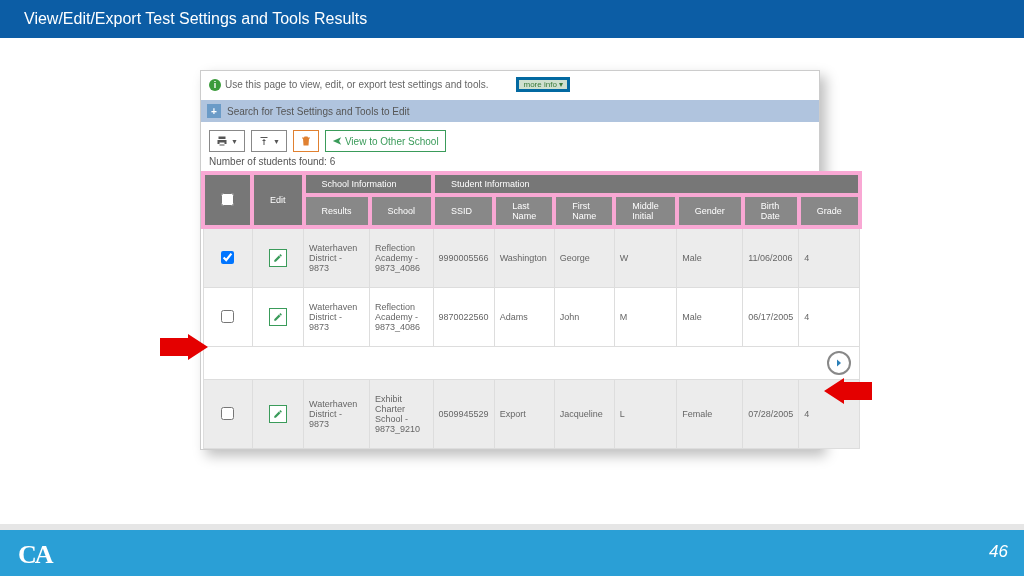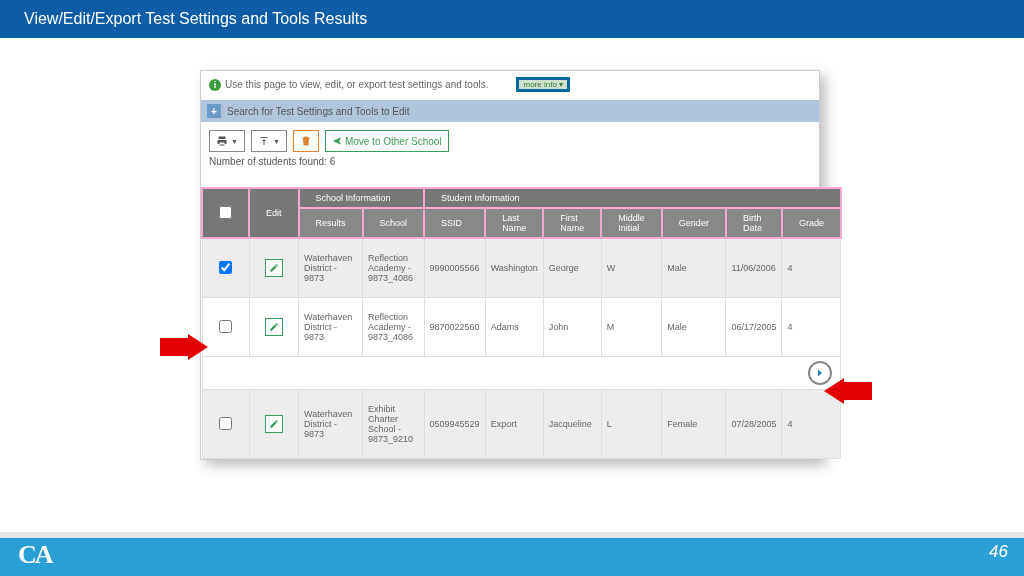--- a/index.html
+++ b/index.html
@@ -11,37 +11,37 @@
   .help-line { display: flex; align-items: center; gap: 4px; font-size: 10px; color: #666; }
   .info-icon { width: 12px; height: 12px; border-radius: 50%; background: #3a9b3a; color: #fff; display: inline-flex; align-items: center; justify-content: center; font-weight: bold; font-size: 9px; }
   .more-info { background: #cfe0cf; color: #3a7a3a; border: 3px solid #0369a1; padding: 0 4px; font-size: 8px; margin-left: 24px; }
   .search-bar { background: #b0c4de; padding: 4px 6px; display: flex; align-items: center; gap: 6px; margin-top: 4px; }
   .plus-btn { width: 14px; height: 14px; background: #6b9bc7; color: #fff; display: inline-flex; align-items: center; justify-content: center; font-size: 10px; font-weight: bold; }
   .toolbar { padding: 8px 8px 4px; display: flex; gap: 6px; }
   .tb-btn { border: 1px solid #888; background: #fff; padding: 3px 6px; display: inline-flex; align-items: center; gap: 3px; font-size: 10px; color: #555; cursor: pointer; height: 22px; }
   .tb-btn.orange { border-color: #e08030; color: #e08030; }
   .tb-btn.green { border-color: #3a9b5a; color: #3a9b5a; }
   .caret { font-size: 7px; }
-  .count-label { padding: 0 8px 20px; font-size: 10px; color: #555; }
+  .count-label { padding: 0 8px 4px; font-size: 10px; color: #555; }
   .tbl { width: 100%; border-collapse: collapse; font-size: 9px; }
-  .tbl th { background: #777; color: #fff; font-weight: 400; padding: 4px 16px; text-align: left; border: 2px solid #f9a8d4; }
+  .tbl th { background: #777; color: #fff; font-weight: 400; padding: 4px 16px; text-align: left; border: 4px solid #f9a8d4; }
   .tbl th.sub { background: #888; }
   .tbl td { padding: 14px 5px; border: 1px solid #ddd; color: #666; vertical-align: middle; }
   .tbl tr.odd td { background: #ececec; }
   .tbl tr.even td { background: #fff; }
   .chk-cell { width: 16px; text-align: center; }
   .edit-cell { width: 24px; text-align: center; }
   .edit-btn { width: 18px; height: 18px; border: 1px solid #3a9b5a; background: #fff; display: inline-flex; align-items: center; justify-content: center; cursor: pointer; }
   .edit-btn svg { width: 10px; height: 10px; }
   .next-row td { text-align: right; padding: 4px 8px; }
   .next-circle { width: 24px; height: 24px; border: 2px solid #888; border-radius: 50%; display: inline-flex; align-items: center; justify-content: center; cursor: pointer; }
   .next-circle svg { width: 12px; height: 12px; }
   .red-arrow-left { position: absolute; top: 334px; left: 160px; }
   .red-arrow-right { position: absolute; top: 378px; left: 824px; }
-  .footer-bar { position: absolute; bottom: 0; left: 0; right: 0; height: 44px; background: #2a9fd6; border-top: 6px solid #e6e6e6; }
+  .footer-bar { position: absolute; bottom: 0; left: 0; right: 0; height: 52px; background: #2a9fd6; border-top: 6px solid #e6e6e6; }
   .logo { position: absolute; left: 18px; bottom: 6px; color: #fff; font-size: 26px; font-weight: bold; font-family: Georgia, serif; letter-spacing: -2px; }
   .page-num { position: absolute; right: 16px; bottom: 14px; color: #fff; font-size: 17px; font-style: italic; }
 </style>
 </head>
 <body>
 
 <div class="slide-title-bar">View/Edit/Export Test Settings and Tools Results</div>
 
 <div class="content-area">
   <div class="page-header">
@@ -70,21 +70,21 @@
     </button>
     <button class="tb-btn orange">
       <svg width="12" height="12" viewBox="0 0 24 24">
           <path fill="#e08030" d="M6 7h12l-1 14H7L6 7zm3-4h6l1 2h4v2H4V5h4l1-2z"></path>
         </svg>
     </button>
     <button class="tb-btn green">
       <svg width="10" height="10" viewBox="0 0 24 24">
           <path fill="#3a9b5a" d="M2 12l20-9-5 9 5 9z"></path>
         </svg>
-      <span>Move to Other School</span>
+      <span>View to Other School</span>
     </button>
   </div>
   <div class="count-label">Number of students found: 6</div>
   <table class="tbl">
     <thead>
       <tr>
         <th rowspan="2" class="chk-cell"><input type="checkbox" style=""></th>
         <th rowspan="2">Edit</th>
         <th colspan="2">School Information</th>
         <th colspan="7">Student Information</th>

